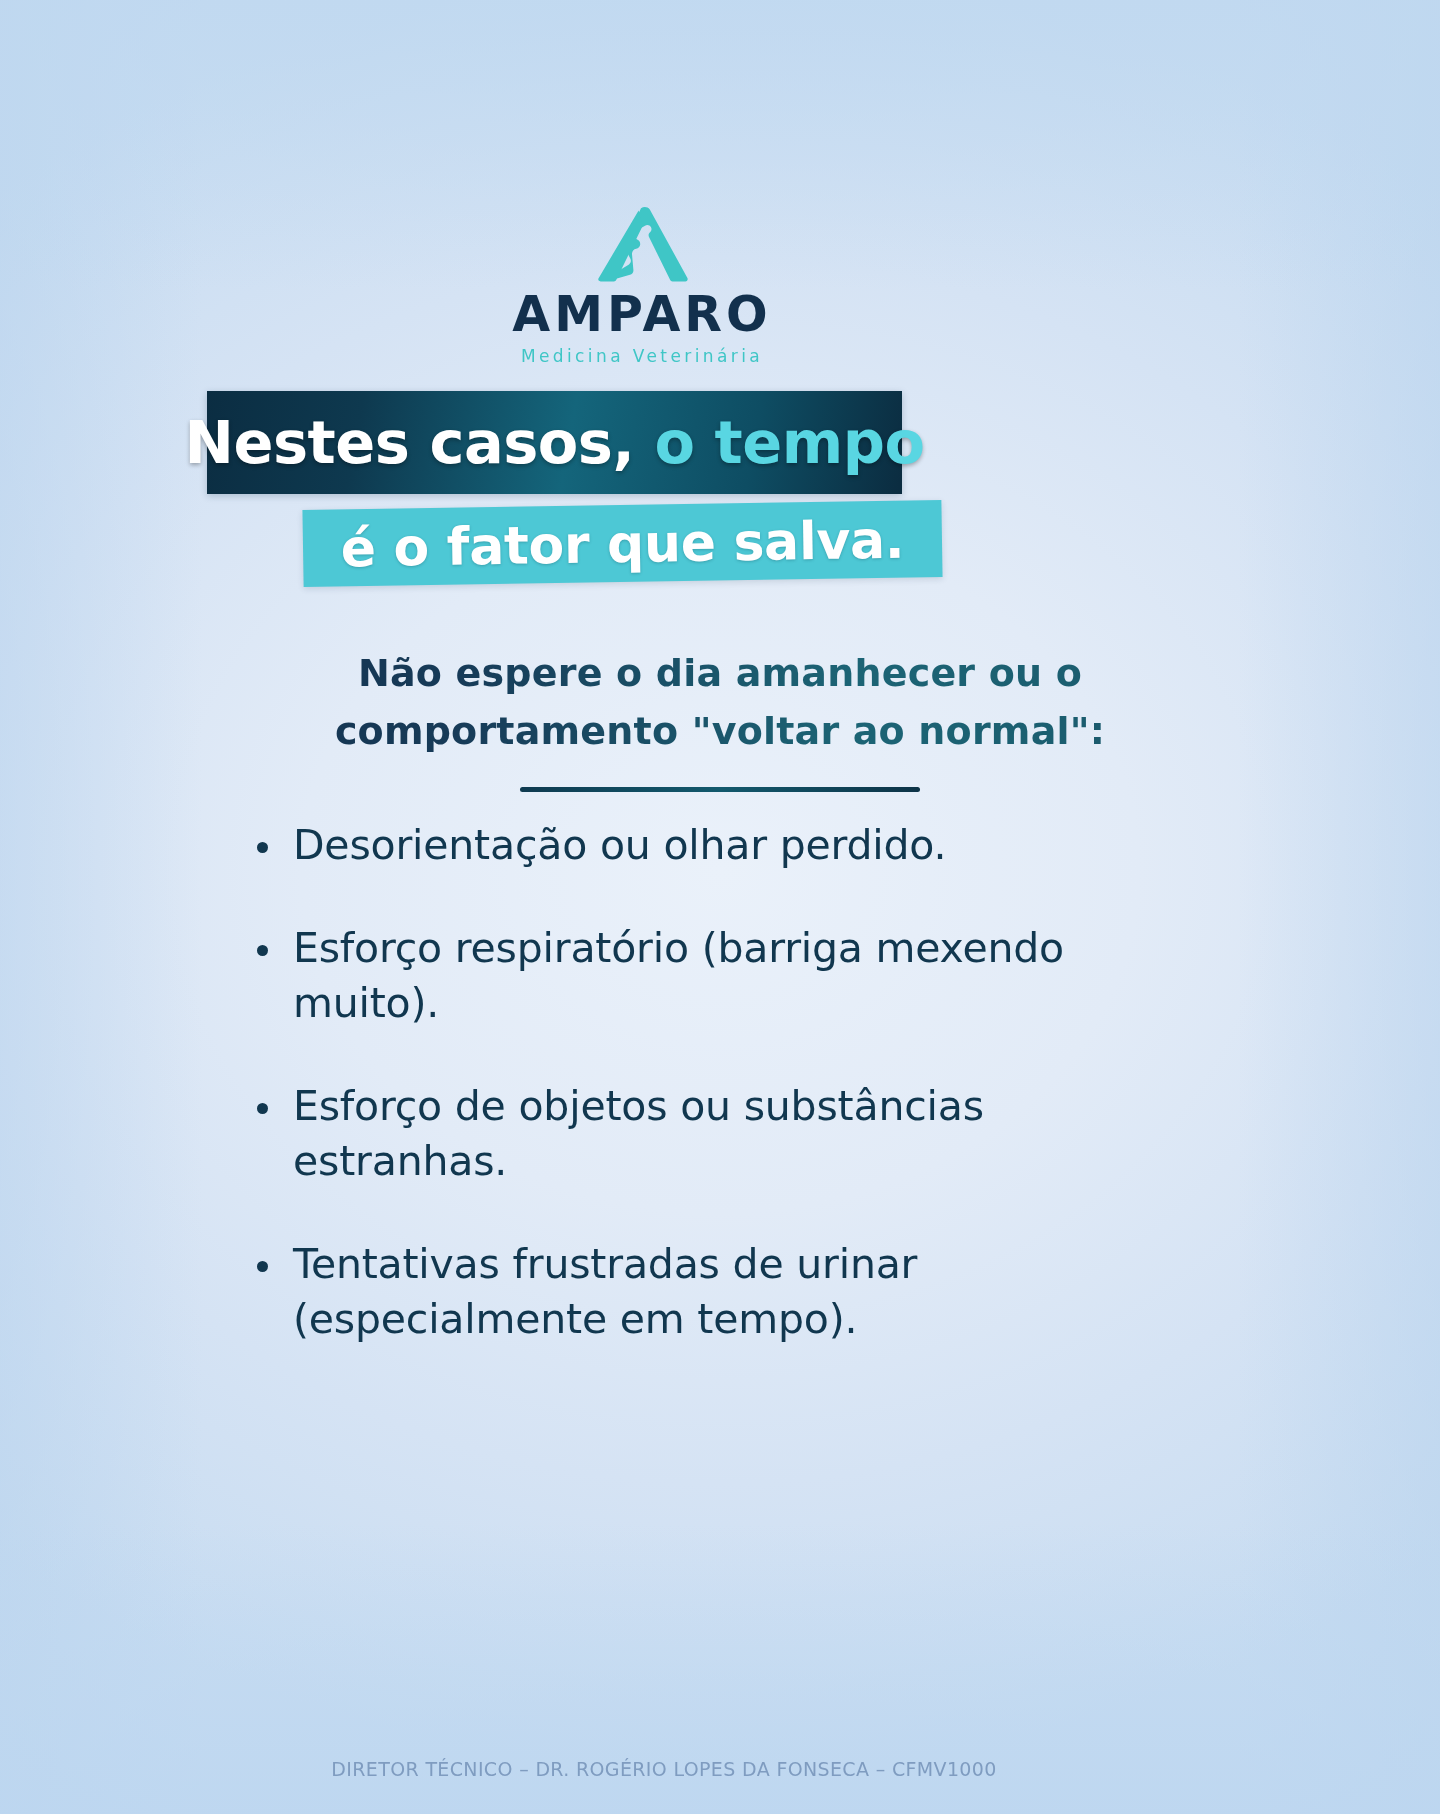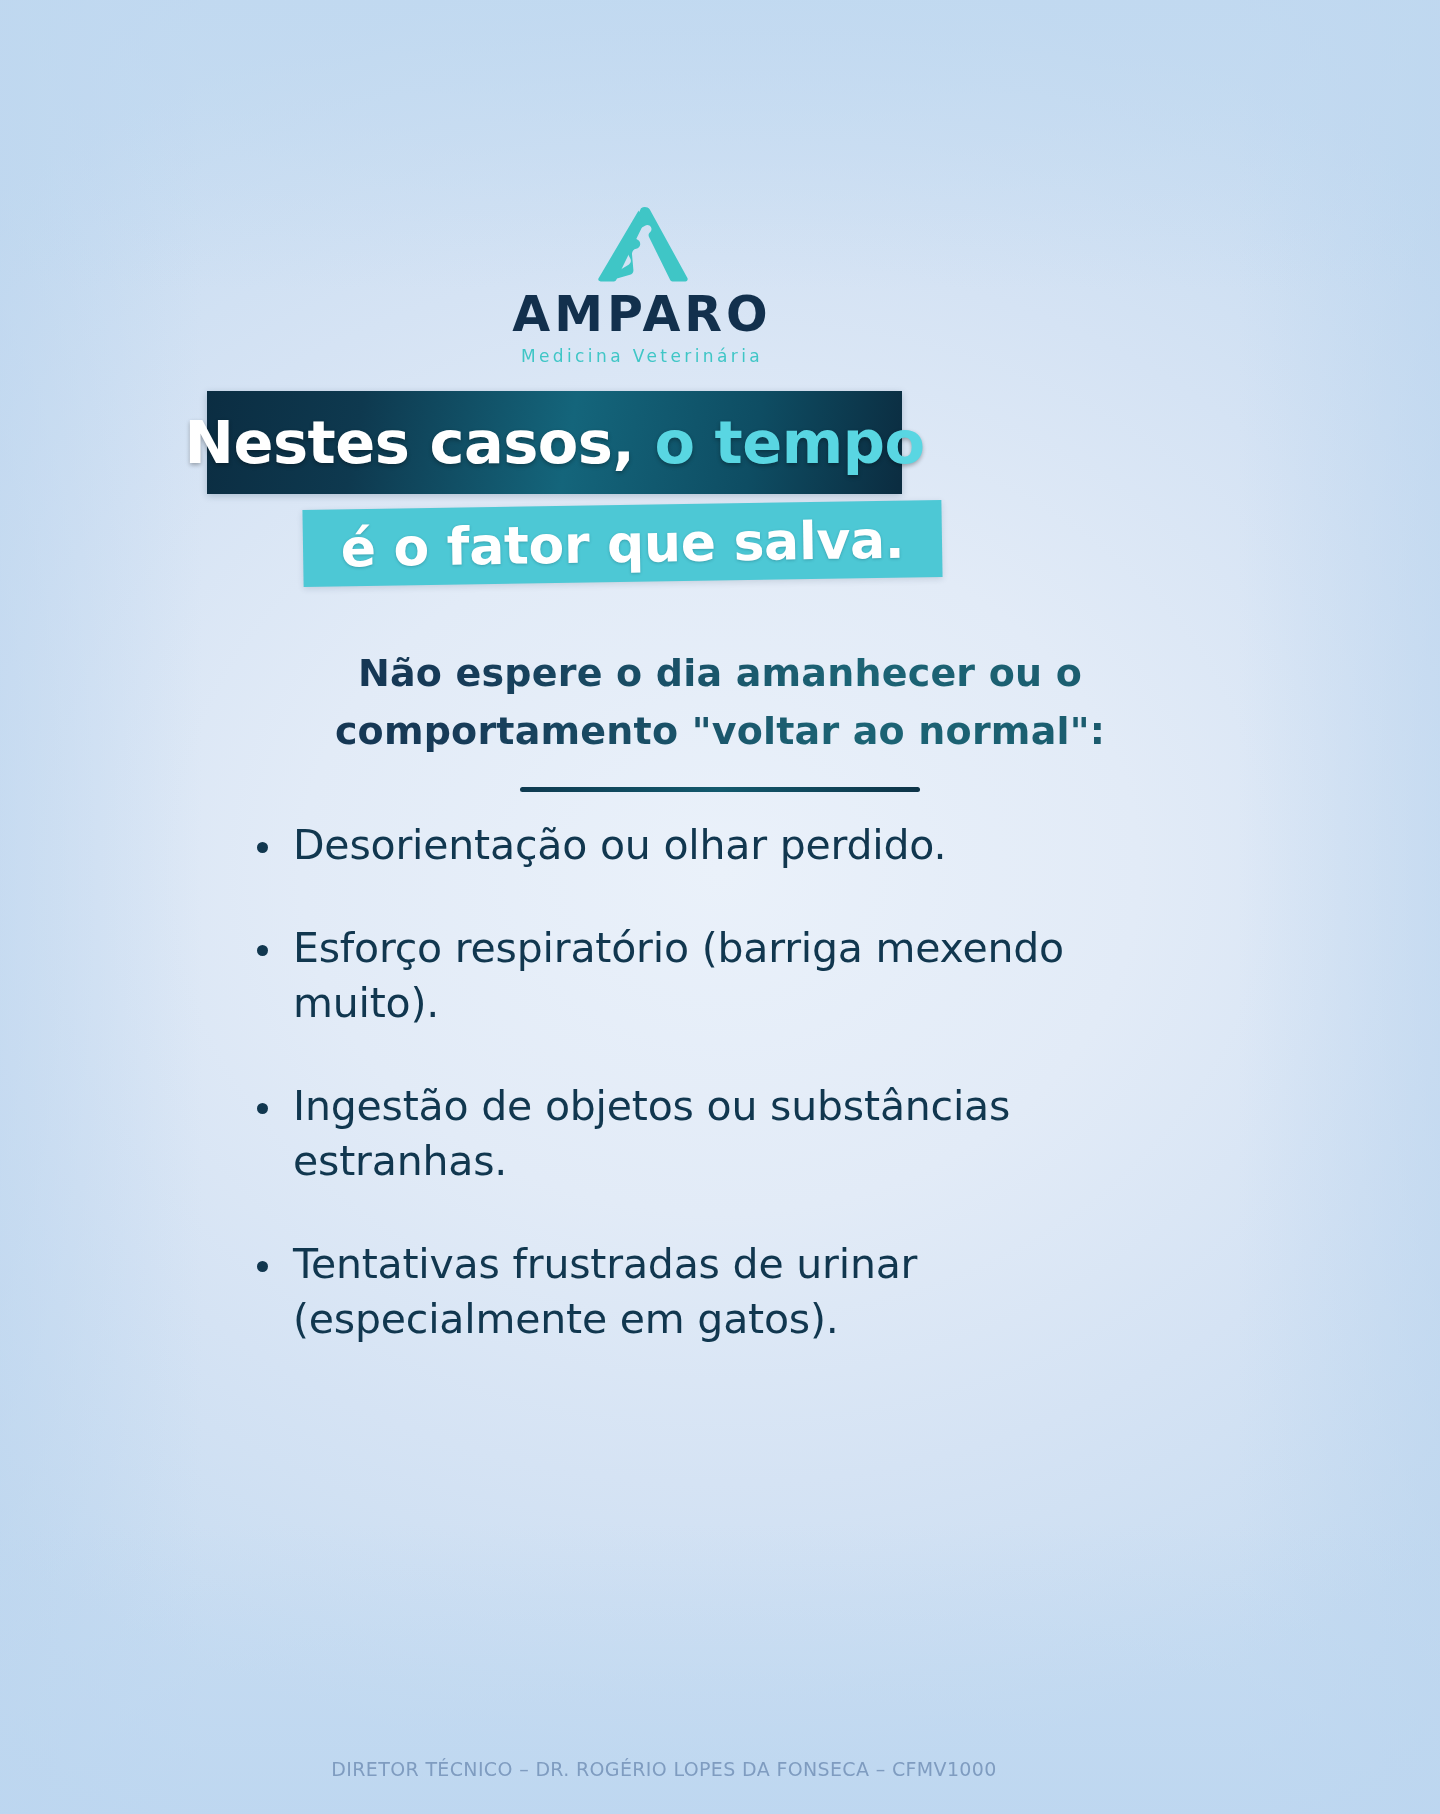--- a/index.html
+++ b/index.html
@@ -251,19 +251,19 @@
   <div class="subtitle">
     <span class="line">Não espere o dia amanhecer ou o</span>
     <span class="line">comportamento "voltar ao normal":</span>
   </div>
 
   <div class="divider"></div>
 
   <ul class="bullet-list">
     <li class="bullet-item">Desorientação ou olhar perdido.</li>
     <li class="bullet-item">Esforço respiratório (barriga mexendo muito).</li>
-    <li class="bullet-item">Ingestão de objetos ou substâncias estranhas.</li>
-    <li class="bullet-item">Tentativas frustradas de urinar (especialmente em gatos).</li>
+    <li class="bullet-item">Esforço de objetos ou substâncias estranhas.</li>
+    <li class="bullet-item">Tentativas frustradas de urinar (especialmente em tempo).</li>
   </ul>
 
   <div class="footer">DIRETOR TÉCNICO – DR. ROGÉRIO LOPES DA FONSECA – CFMV1000</div>
 
 </div>
 
 </body></html>

